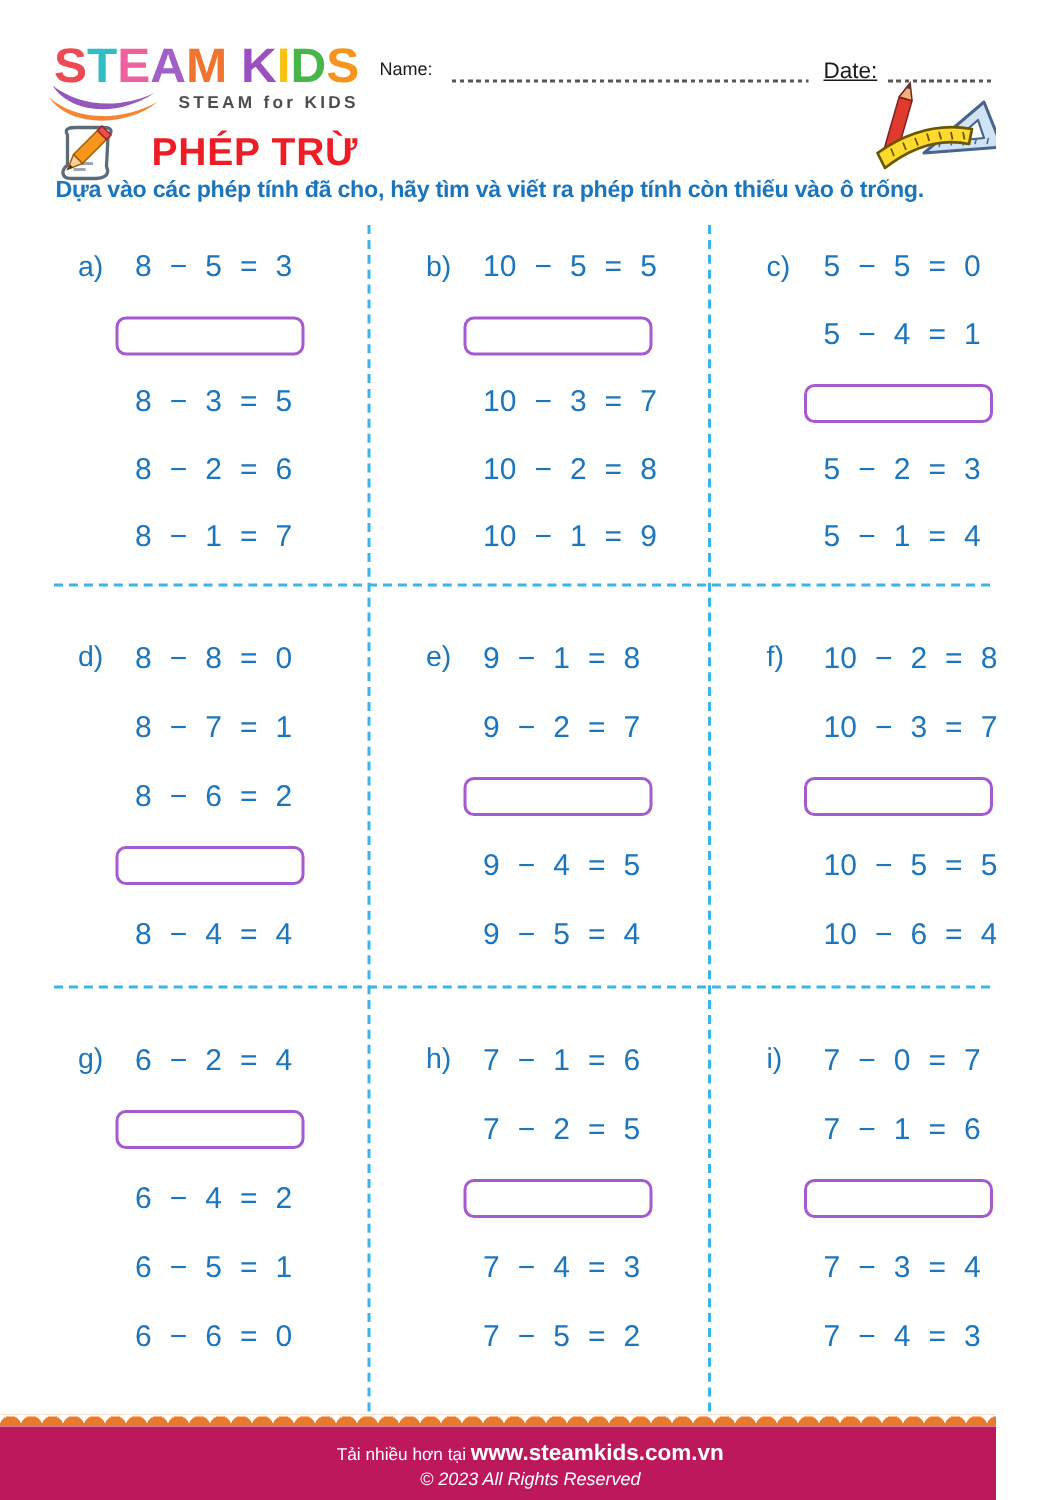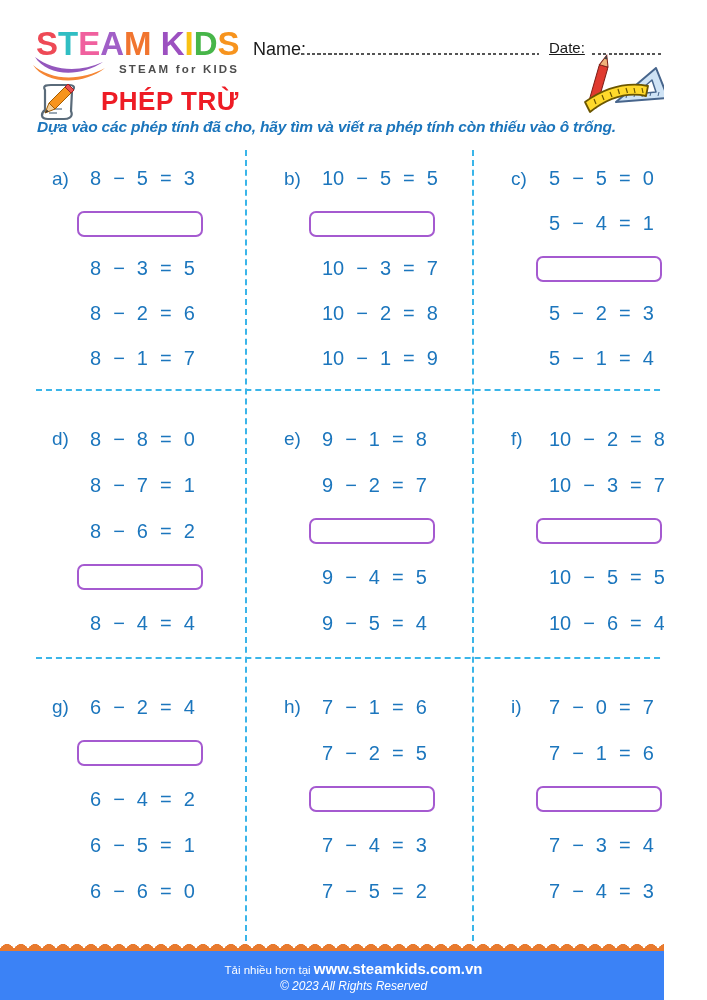--- a/index.html
+++ b/index.html
@@ -5,54 +5,54 @@
   html,body{margin:0;padding:0;background:#ffffff;}
   body{font-family:"Liberation Sans", sans-serif;}
   #page{position:relative;width:664px;height:1000px;background:#ffffff;overflow:hidden;}
 
   
   .wordmark{position:absolute;left:36px;top:27px;font-size:33px;font-weight:bold;line-height:1;letter-spacing:0px;}
   .wordmark span{display:inline-block;transform:scaleY(.98);}
   .swoosh{position:absolute;left:33px;top:56px;}
   .tagline{position:absolute;left:79px;top:63px;font-size:11.5px;font-weight:bold;color:#4d4d4d;letter-spacing:2.2px;margin-left:40px;}
 
-  .name-label{position:absolute;left:253px;top:39px;font-size:18px;color:#1a1a1a;}
+  .name-label{position:absolute;left:253px;top:39px;font-size:12px;color:#1a1a1a;}
   .date-label{position:absolute;left:549px;top:39px;font-size:15px;color:#1a1a1a;text-decoration:underline;}
   .leader{position:absolute;top:53px;height:2px;
     background-image:repeating-linear-gradient(90deg,#555 0 3px,transparent 3px 5.5px);}
   .leader.name{left:301px;width:238px;}
   .leader.date{left:592px;width:70px;}
 
   .corner-art{position:absolute;left:582px;top:54px;}
 
   
   .title-icon{position:absolute;left:36px;top:82px;}
   .page-title{position:absolute;left:101px;top:86px;font-size:26px;font-weight:bold;color:#ee1c25;letter-spacing:.5px;}
-  .instruction{position:absolute;left:37px;top:118px;font-size:15.5px;font-weight:bold;color:#1b75bc;white-space:nowrap;letter-spacing:-.2px;font-style:italic;}
+  .instruction{position:absolute;left:37px;top:118px;font-size:15.5px;font-weight:bold;color:#1b75bc;white-space:nowrap;letter-spacing:-.2px;}
 
   
   .grid{position:absolute;left:0;top:150px;width:707px;height:790px;display:grid;
         grid-template-columns:246px 227px 234px;grid-template-rows:240px 268px 282px;}
   .cell{box-sizing:border-box;padding-left:38px;}
   .cell:nth-child(3n+1){padding-left:52px;}
   .cell.r0{padding-top:6px;}
   .cell.r1,.cell.r2{padding-top:26px;}
   .line{display:flex;align-items:center;gap:12px;height:46px;}
   .r0 .line{height:45px;}
   .lbl{width:26px;flex:0 0 26px;font-size:19px;color:#1c76bd;}
   .num,.op{font-size:20px;color:#1c76bd;}
   .abox{width:122px;height:22px;margin-left:-13px;border:2px solid #a55ad0;border-radius:7px;background:#fff;}
 
   .vdiv{position:absolute;top:150px;height:791px;width:0;border-left:2px dashed #3ab5e9;}
   .vdiv.v1{left:245px;} .vdiv.v2{left:472px;}
   .hdiv{position:absolute;left:36px;width:634px;height:0;border-top:2px dashed #3ab5e9;}
   .hdiv.h1{top:389px;} .hdiv.h2{top:657px;}
 
   
-  .footer{position:absolute;left:0;bottom:0;width:707px;height:49px;background:#3b82f6;
+  .footer{position:absolute;left:0;bottom:0;width:707px;height:49px;background:#be185d;
           text-align:center;color:#fff;}
   .footer-scallop{position:absolute;left:0;bottom:49px;width:707px;height:8px;
     background-image:radial-gradient(circle 7.5px at 7px 8.5px,#e87a2e 98%,transparent 100%);
     background-size:14px 8px;background-repeat:repeat-x;}
   .f-line1{padding-top:9px;font-size:11.5px;}
   .f-site{font-size:15px;font-weight:bold;}
   .f-line2{font-size:12px;font-style:italic;margin-top:2px;}
 </style>
 </head>
 <body>

